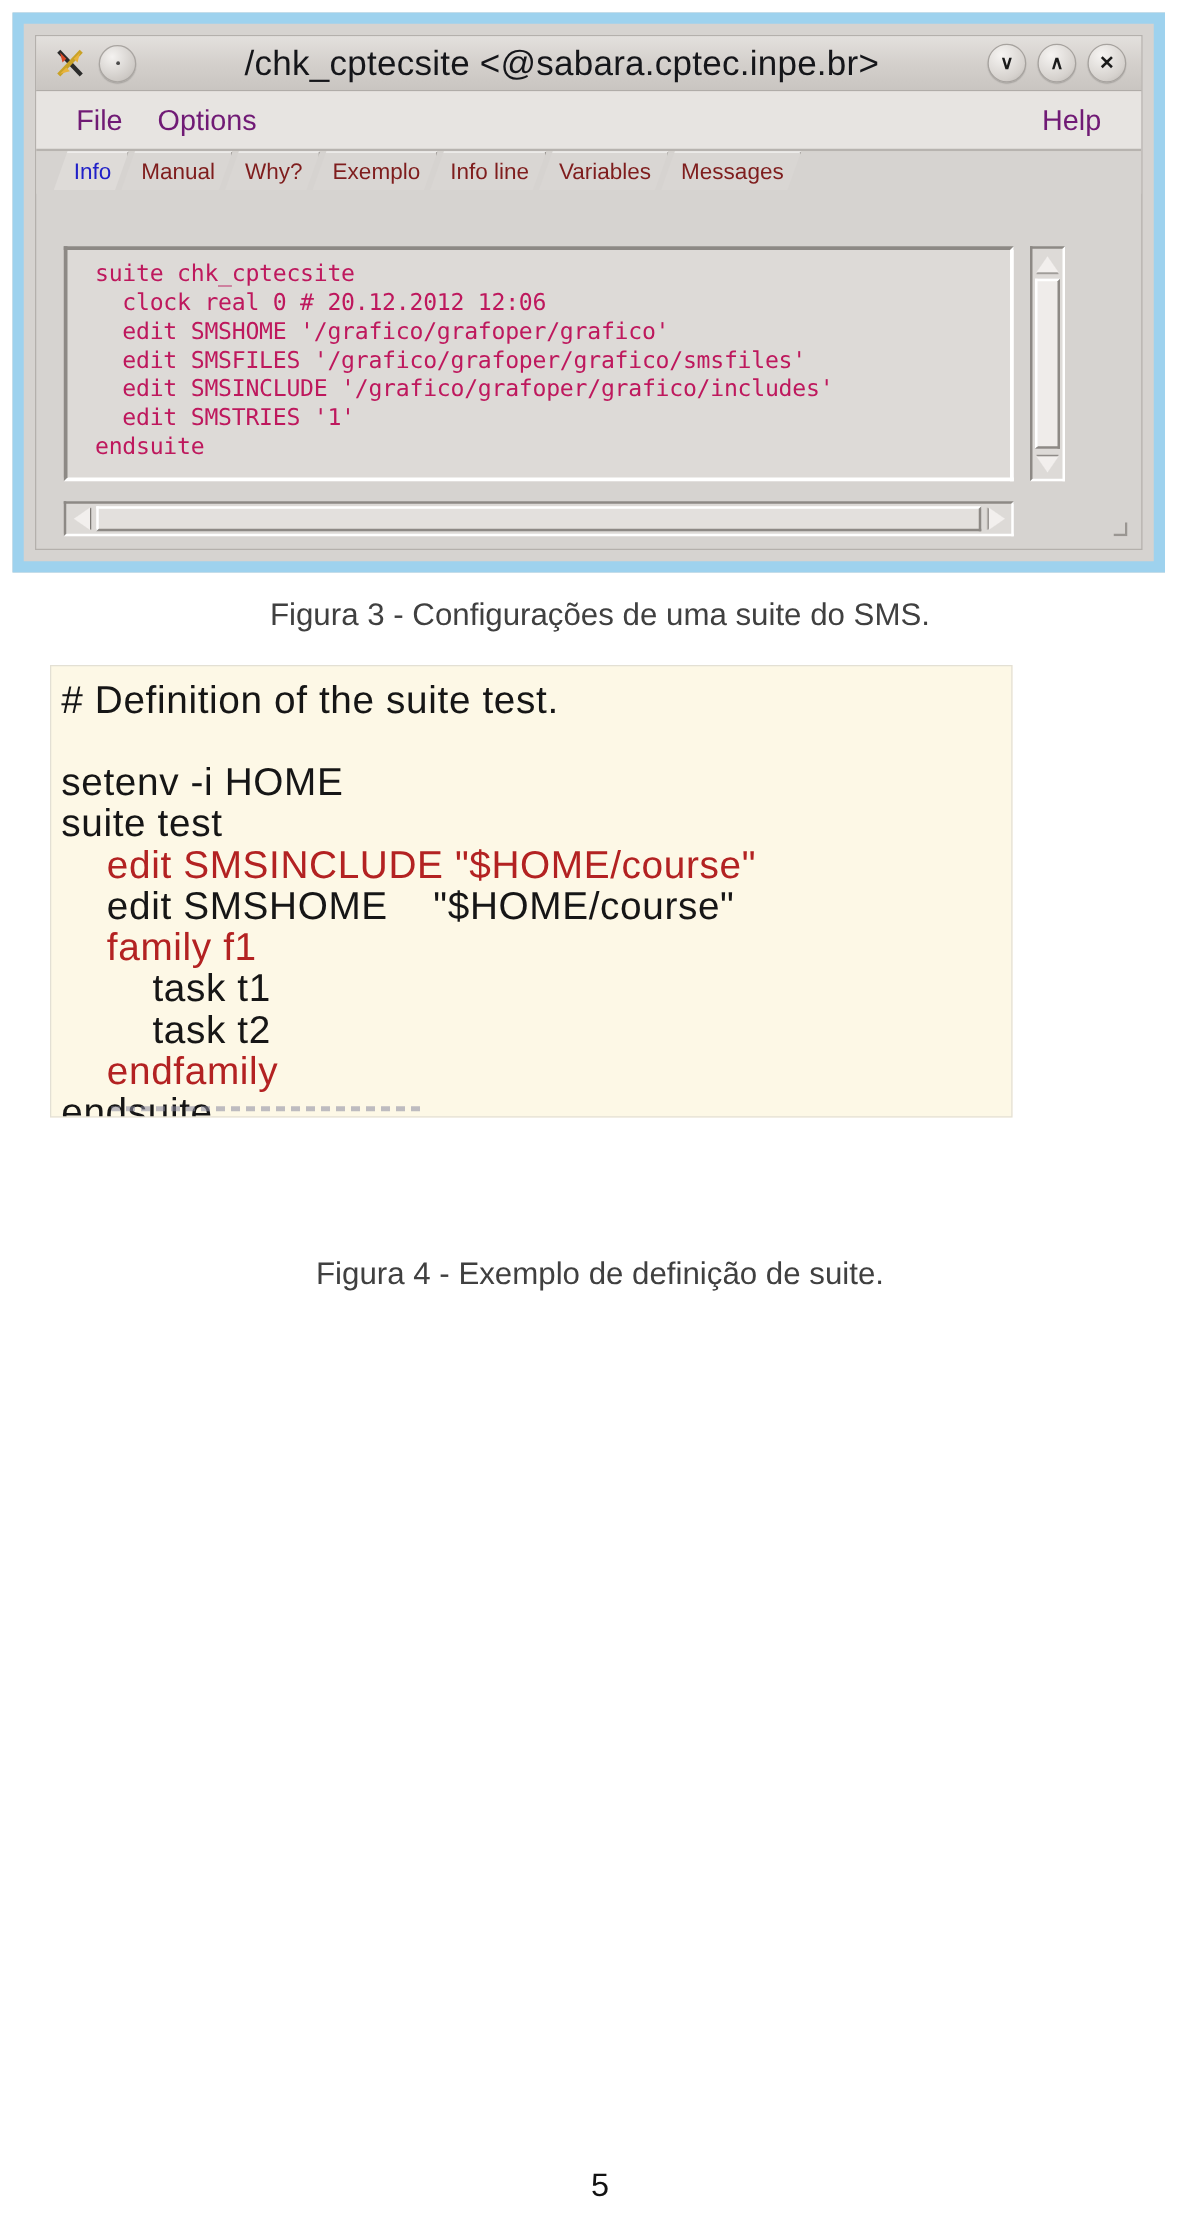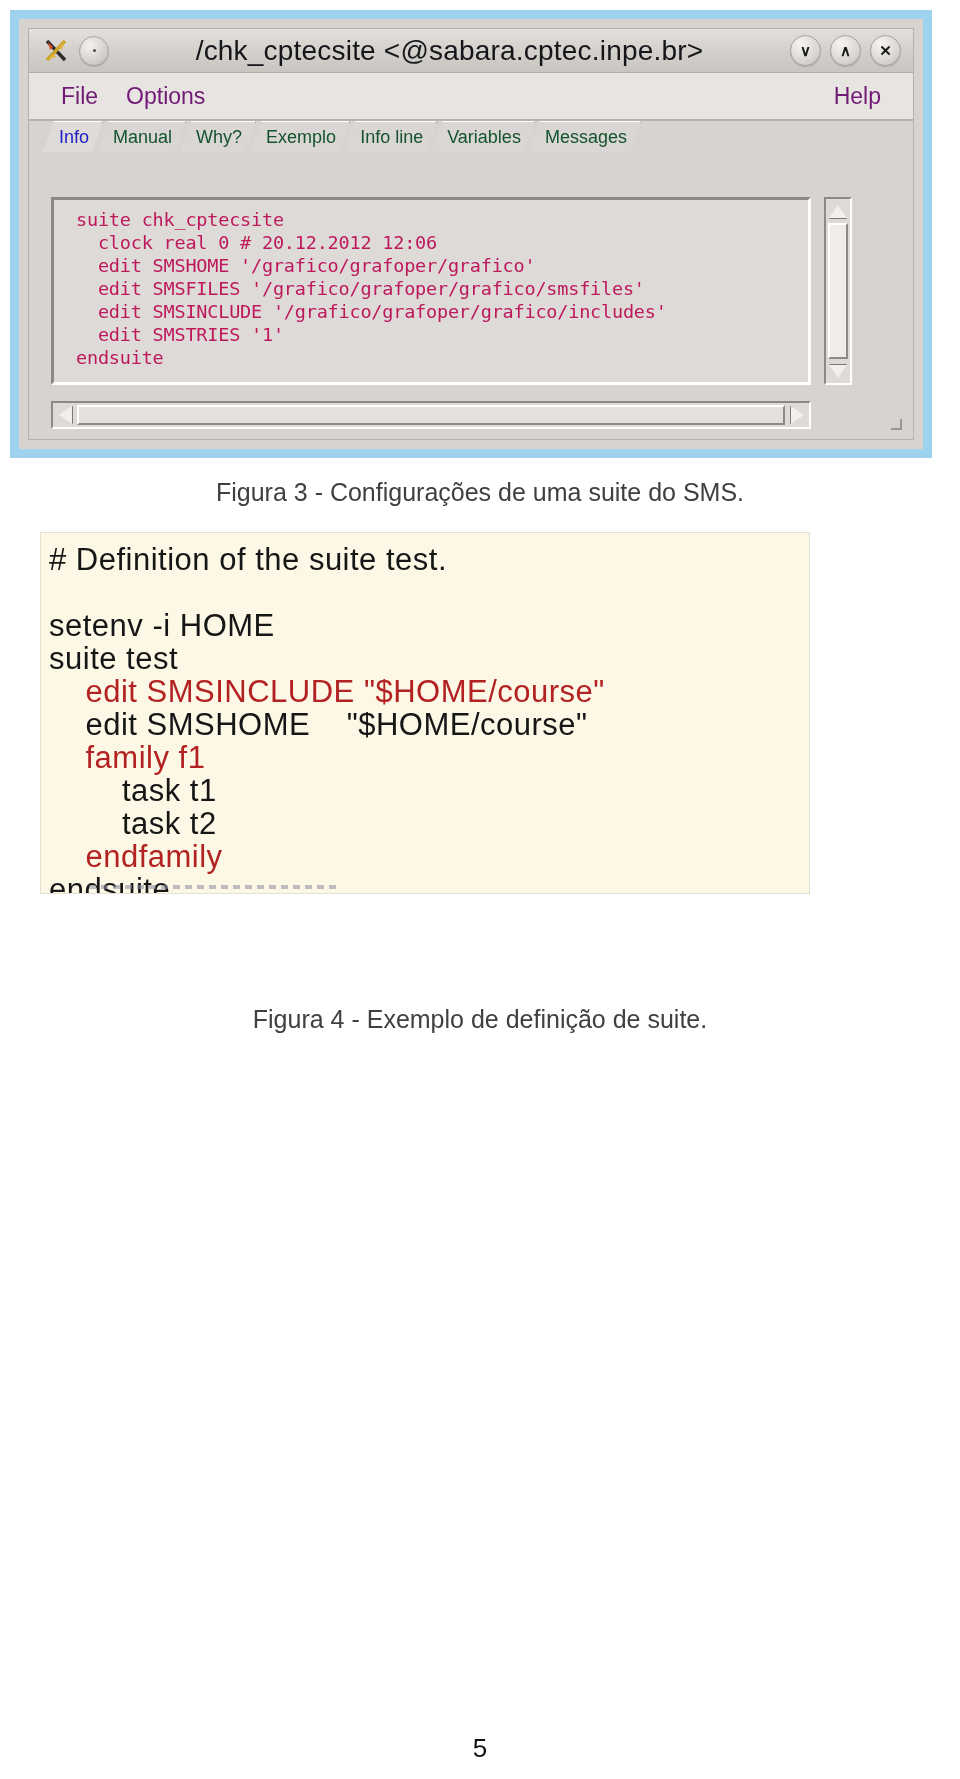--- a/index.html
+++ b/index.html
@@ -120,21 +120,21 @@
     background: #d6d3d0;
   }
   .tab {
     position: relative;
     height: 31px;
     padding: 0 13px 0 16px;
     margin-right: -6px;
     display: flex;
     align-items: center;
     font-size: 18px;
-    color: #14532d;
+    color: #7f1d1d;
     background: #d9d6d3;
     border-top: 1px solid #ffffff;
     border-right: 1px solid #8e8a86;
     box-sizing: border-box;
     -webkit-clip-path: polygon(11px 0, 100% 0, calc(100% - 11px) 100%, 0 100%);
     clip-path: polygon(11px 0, 100% 0, calc(100% - 11px) 100%, 0 100%);
   }
   .tab.active {
     color: #2020c8;
     background: #dedbd8;

